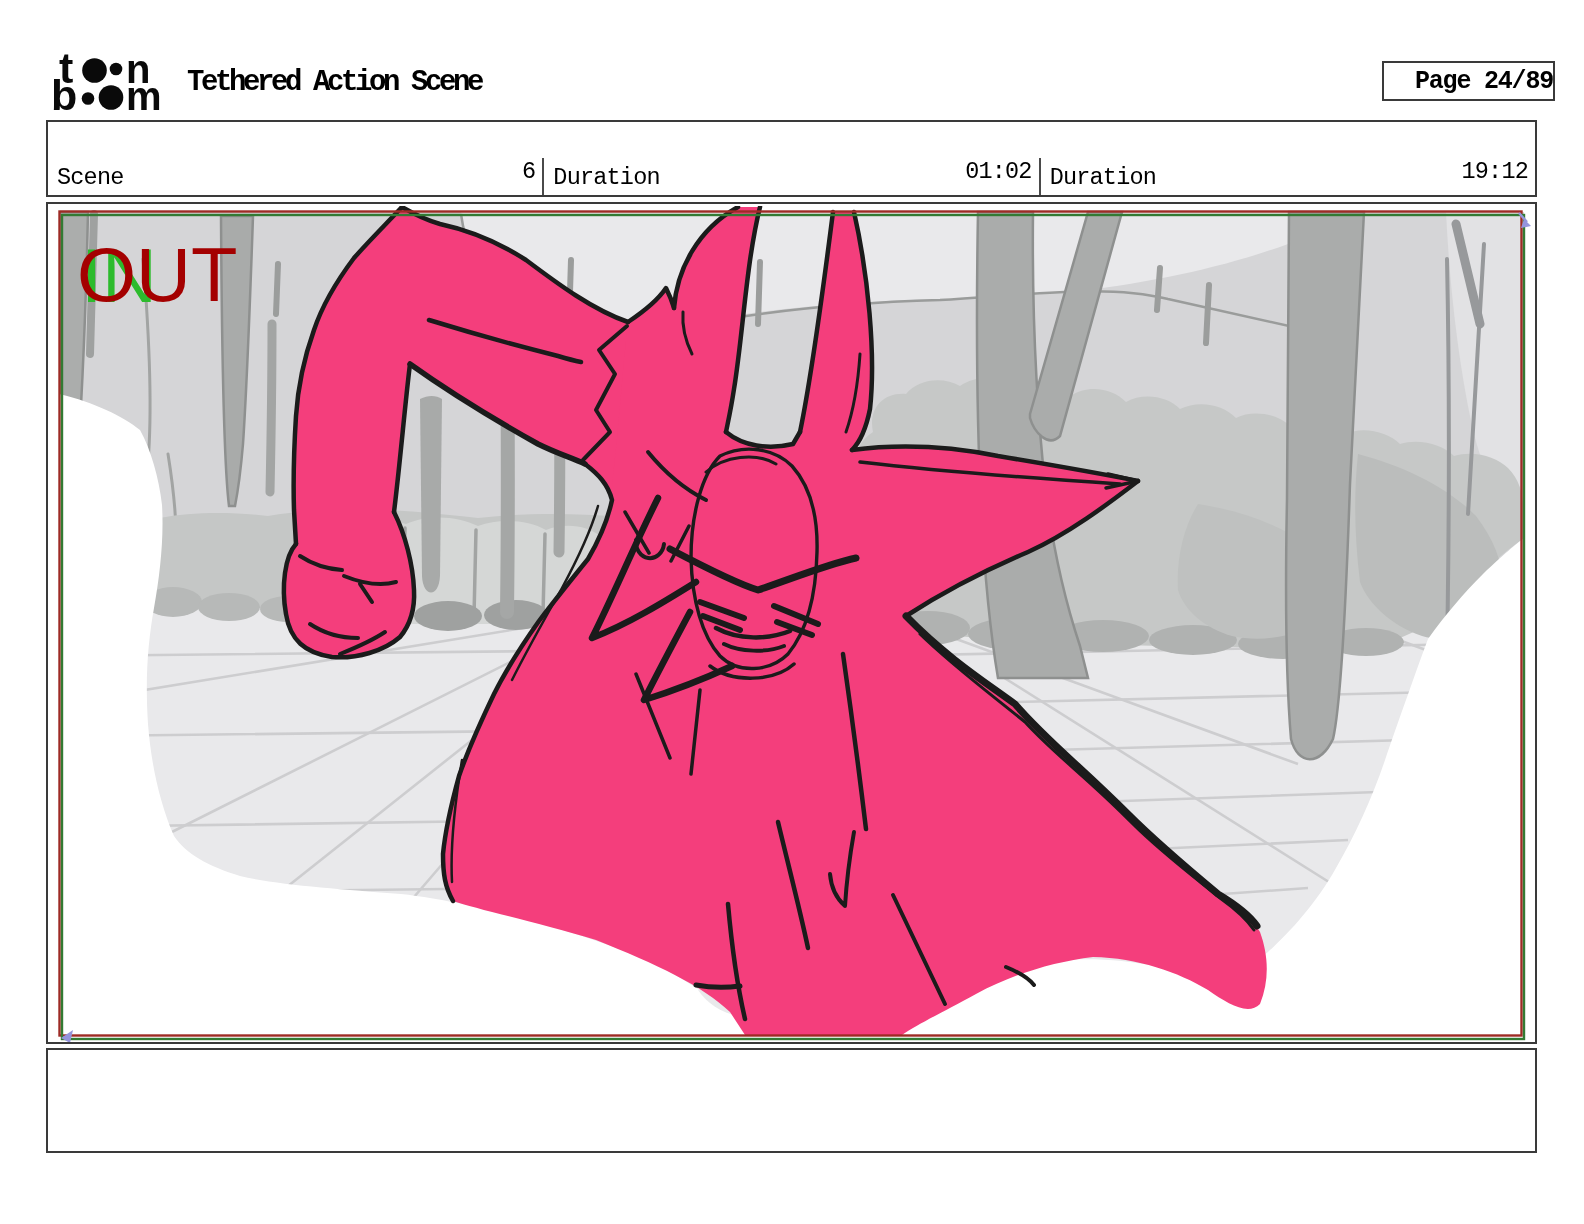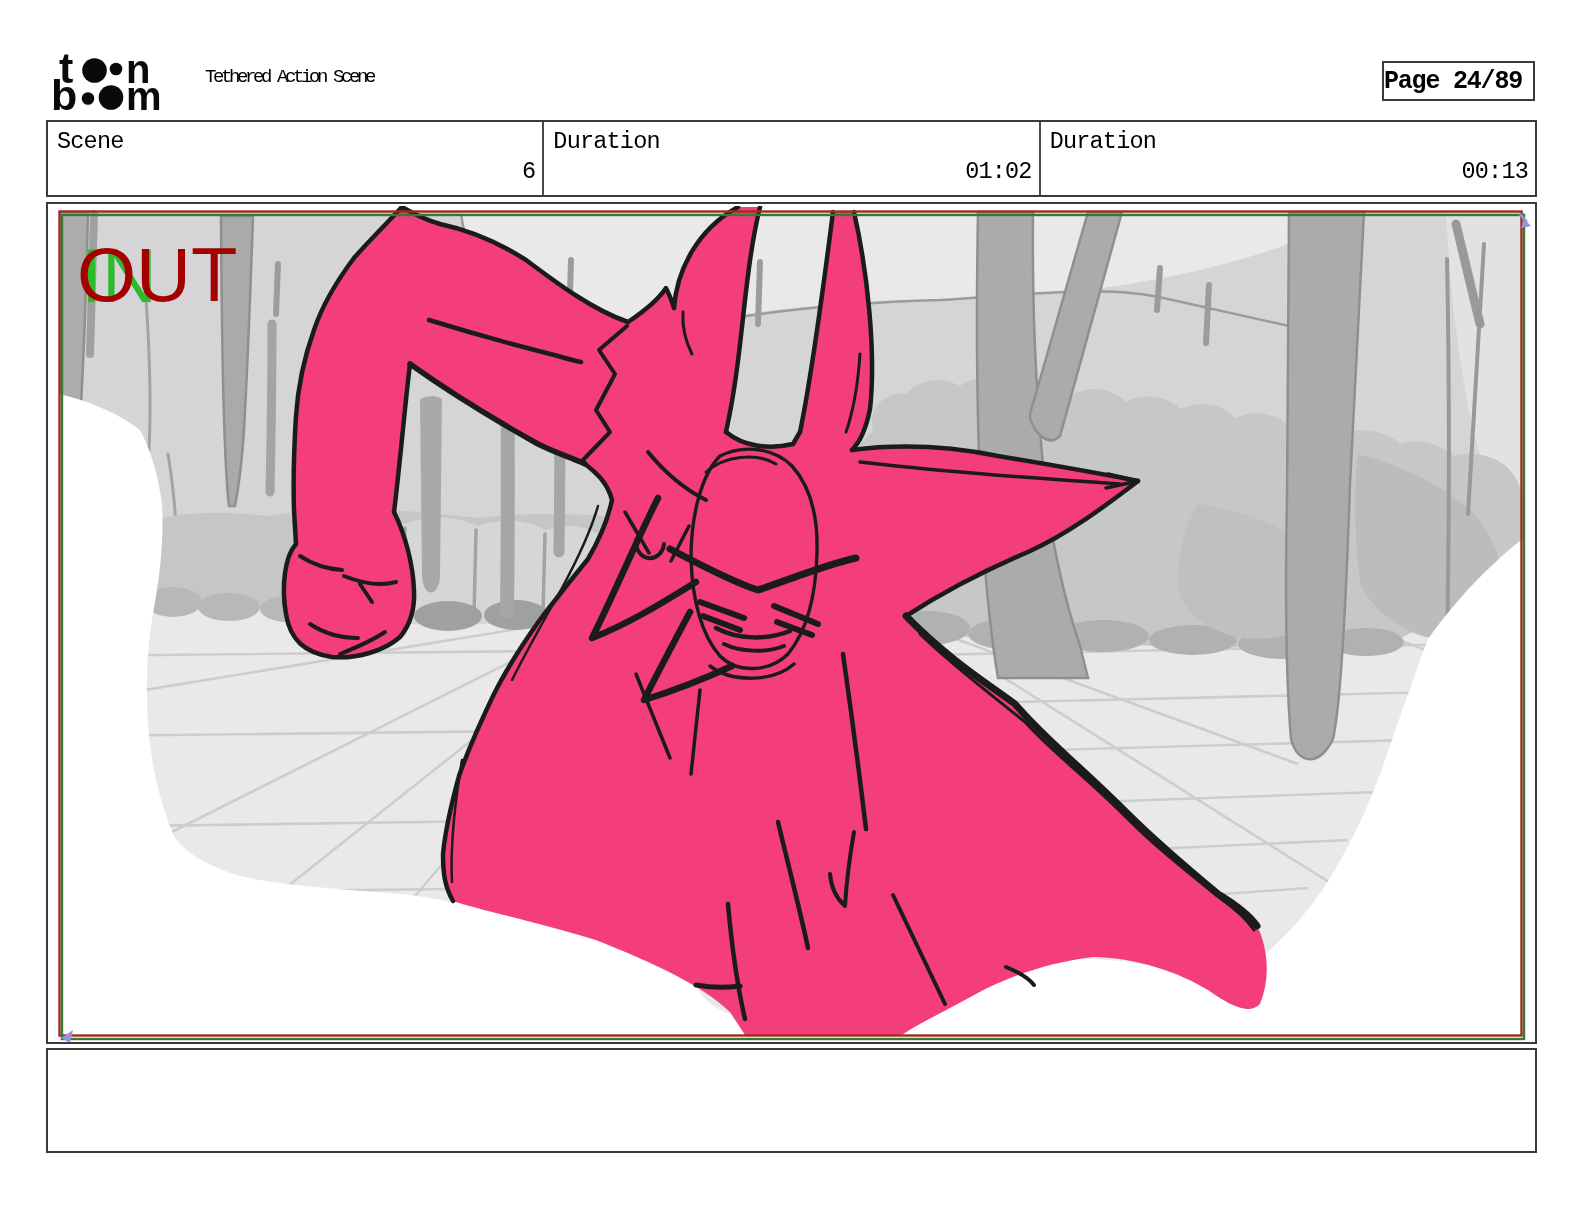--- a/index.html
+++ b/index.html
@@ -1,21 +1,21 @@
 <!DOCTYPE html>
 <html><head>
 <meta charset="utf-8">
 <style>
 html,body{margin:0;padding:0;width:1584px;height:1224px;background:#fff;overflow:hidden;}
 body{font-family:"Liberation Mono",monospace;color:#000;position:relative;}
 .abs{position:absolute;}
-.title{left:205px;top:66px;font-weight:normal;font-size:19px;letter-spacing:-3.4px;white-space:nowrap;}
-.pagebox{left:1382px;top:61px;width:153px;height:40px;border:2px solid #3a3a3a;box-sizing:border-box;text-align:left;font-weight:bold;font-size:25px;letter-spacing:-1.2px;line-height:37px;}
+.title{left:187px;top:66px;font-weight:bold;font-size:29px;letter-spacing:-3.4px;white-space:nowrap;}
+.pagebox{left:1382px;top:61px;width:173px;height:40px;border:2px solid #3a3a3a;box-sizing:border-box;text-align:right;font-weight:bold;font-size:25px;letter-spacing:-1.2px;line-height:37px;}
 .tbl{left:46px;top:120px;width:1491px;height:77px;border:2px solid #3a3a3a;box-sizing:border-box;display:flex;}
-.cell{flex:1;border-right:2px solid #4a4a4a;position:relative;font-size:23.5px;letter-spacing:-0.8px;}
+.cell{flex:1;border-right:2px solid #4a4a4a;position:relative;font-size:23.5px;letter-spacing:-0.8px;margin-top:36px;}
 .cell:last-child{border-right:none;}
 .cell .lab{position:absolute;left:9px;top:6px;}
 .cell .val{position:absolute;right:7px;bottom:10px;}
 .panel{left:46px;top:202px;width:1491px;height:842px;border:2px solid #3a3a3a;box-sizing:border-box;}
 .cap{left:46px;top:1048px;width:1491px;height:105px;border:2px solid #3a3a3a;box-sizing:border-box;}
 </style>
 </head>
 <body>
 
 <svg class="abs" style="left:50px;top:50px" width="120" height="64" viewBox="0 0 120 64">
@@ -36,21 +36,21 @@
   <div class="cell">
       <span class="lab">Scene</span>
       <span class="val">6</span>
     </div>
   <div class="cell">
       <span class="lab">Duration</span>
       <span class="val">01:02</span>
     </div>
   <div class="cell">
       <span class="lab">Duration</span>
-      <span class="val">00:13</span>
+      <span class="val">19:12</span>
     </div>
 </div>
 <div class="abs panel"></div>
 <div class="abs cap"></div>
 
 <svg class="abs" style="left:48px;top:204px" width="1488" height="838" viewBox="0 0 1488 838">
 <defs>
 <clipPath id="art">
         <rect x="12" y="2" width="1464" height="830"></rect>
       </clipPath>

